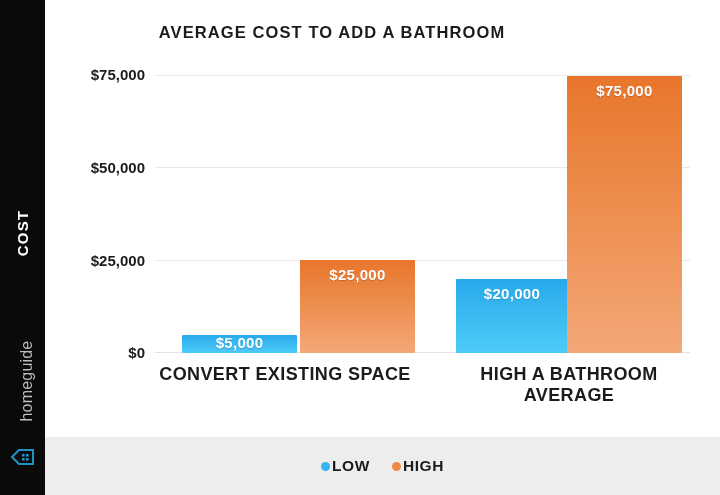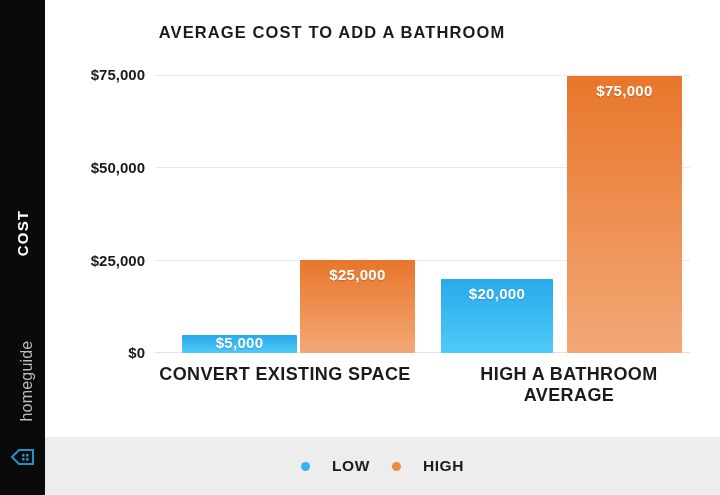--- a/index.html
+++ b/index.html
@@ -126,21 +126,21 @@
   #legend-strip {
     position: absolute;
     left: 45px; top: 437px;
     width: 675px; height: 58px;
     background: #ededed;
     display: flex;
     align-items: center;
     justify-content: center;
     gap: 22px;
   }
-  .legend-item { display: flex; align-items: center; gap: 22px; }
+  .legend-item { display: flex; align-items: center; gap: 2px; }
   .legend-dot { width: 9px; height: 9px; border-radius: 50%; display: block; }
   .legend-label {
     font-size: 15.5px; font-weight: bold; color: #1b1b1b; letter-spacing: 0.6px;
   }
 </style>
 </head>
 <body>
 
 <div id="page">
 
@@ -175,21 +175,21 @@
       <div class="gridline" style="top:185px;"></div>
       <div class="gridline baseline" style="top:277px;"></div>
 
       <div class="bar low" style="left:27px;  width:115px; height:18.5px;">
         <span class="bar-value" style="top:-1px;">$5,000</span>
       </div>
       <div class="bar high" style="left:145px; width:115px; height:92.6px;">
         <span class="bar-value">$25,000</span>
       </div>
 
-      <div class="bar low" style="left:286px; width:112px; height:74.1px;">
+      <div class="bar low" style="left:301px; width:112px; height:74.1px;">
         <span class="bar-value">$20,000</span>
       </div>
       <div class="bar high" style="left:412px; width:115px; height:277px;">
         <span class="bar-value">$75,000</span>
       </div>
     </div>
 
     <div class="cat-label" style="left:110px; width:260px;">
       <div>CONVERT EXISTING SPACE</div>
     </div>

